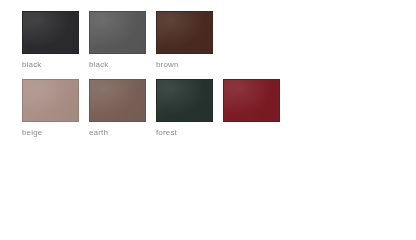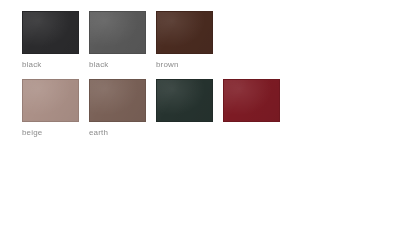--- a/index.html
+++ b/index.html
@@ -83,18 +83,19 @@
     <div class="swatch-cell">
       <div class="swatch-chip" style="background-color: rgb(171, 144, 135);"></div>
       <div class="swatch-label">beige</div>
     </div>
     <div class="swatch-cell">
       <div class="swatch-chip" style="background-color: rgb(122, 97, 87);"></div>
       <div class="swatch-label">earth</div>
     </div>
     <div class="swatch-cell">
       <div class="swatch-chip" style="background-color: rgb(38, 51, 47);"></div>
+      <div class="swatch-label">forest</div>
     </div>
     <div class="swatch-cell">
       <div class="swatch-chip" style="background-color: rgb(125, 27, 36);"></div>
     </div>
   </div>
 </div>
 
 </body></html>

